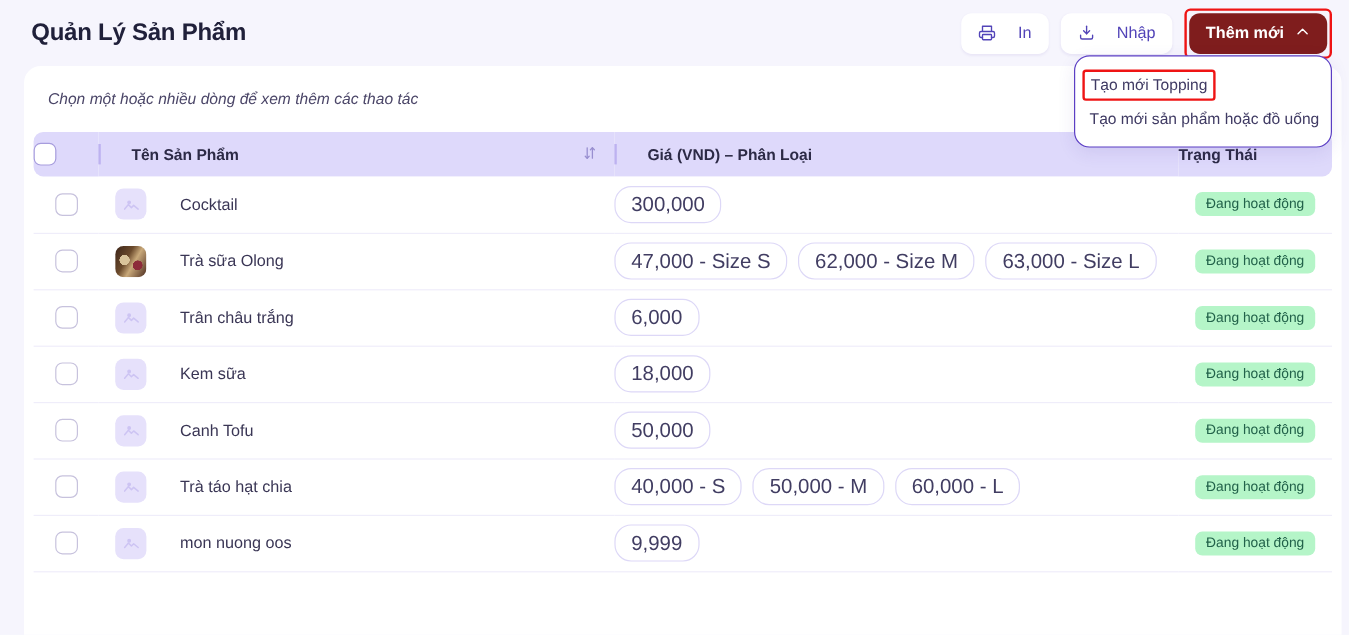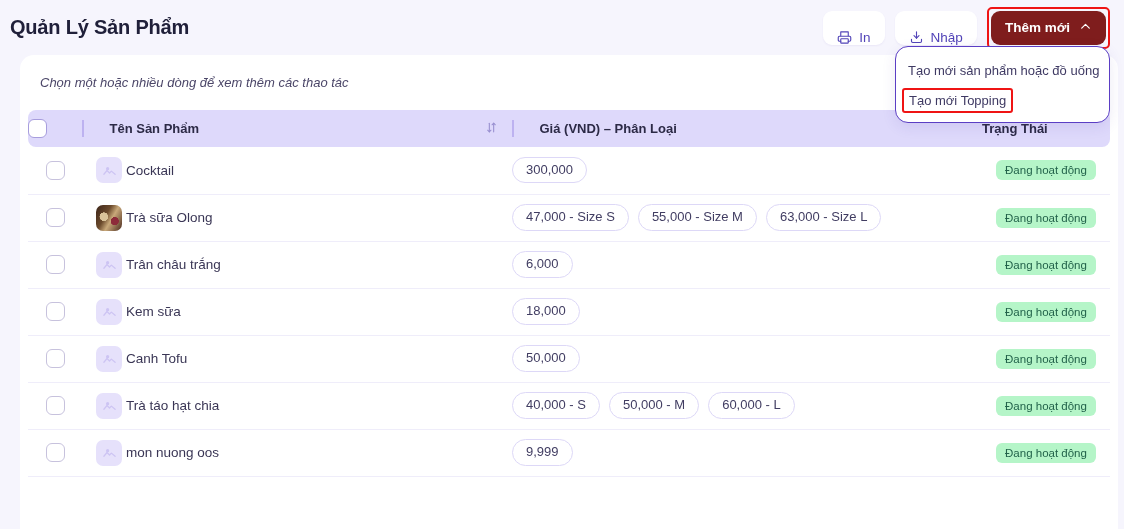--- a/index.html
+++ b/index.html
@@ -10,21 +10,21 @@
     font-family: "Liberation Sans", sans-serif;
     color: #3a3a52;
   }
 
   
   .topbar {
     position: relative;
     height: 55px;
     display: flex;
     align-items: center;
-    padding: 0 14px 0 6px;
+    padding: 0 14px 0 22px;
   }
   .page-title {
     font-size: 20px;
     font-weight: 700;
     color: #20203a;
     letter-spacing: -0.2px;
     padding-left: 4px;
   }
   .topbar-actions {
     margin-left: auto;
@@ -32,22 +32,22 @@
     align-items: center;
     gap: 10px;
   }
   .btn-plain {
     height: 34px;
     background: #ffffff;
     border: none;
     border-radius: 9px;
     padding: 0 14px;
     display: inline-flex;
-    align-items: flex-end;
-    gap: 7px;
+    align-items: center;
+    gap: 18px;
     font-size: 13.5px;
     color: #5244b8;
     cursor: pointer;
     box-shadow: 0 1px 2px rgba(80,60,170,.07);
     font-family: "Liberation Sans", sans-serif;
   }
   .btn-plain svg { display: block; }
 
   .addnew-wrap {
     position: relative;
@@ -164,42 +164,42 @@
     width: 19px; height: 19px;
     border: 1.4px solid #c7c2dd;
     border-radius: 6px;
     background: #fff;
     display: inline-block;
     cursor: pointer;
     vertical-align: middle;
   }
   thead .cbox { border-color: #a79ddd; }
 
-  .name-cell { display: flex; align-items: center; gap: 4px; padding-left: 14px;}
+  .name-cell { display: flex; align-items: center; gap: 28px; padding-left: 14px;}
   .thumb {
     width: 26px; height: 26px;
     border-radius: 7px;
     background: #e6e1fb;
     flex: none;
     display: flex; align-items: center; justify-content: center;
     overflow: hidden;
   }
   .thumb.photo {
     background:
       radial-gradient(circle at 72% 62%, #8d2b3a 0 16%, transparent 17%),
       radial-gradient(circle at 30% 45%, #d9c39a 0 18%, transparent 19%),
       linear-gradient(120deg, #3a2318 0%, #6b4a2c 38%, #c9a97a 58%, #4a2a1e 100%);
   }
 
   .chips { display: flex; gap: 9px; align-items: center; flex-wrap: nowrap; }
   .chip {
     border: 1.2px solid #ddd8f7;
     border-radius: 14px;
     background: #fff;
-    font-size: 13px;
+    font-size: 17px;
     color: #413d62;
     padding: 4px 13px;
     white-space: nowrap;
     line-height: 1.25;
   }
   .badge {
     display: inline-block;
     background: #b5f5c8;
     color: #22624a;
     font-size: 11.5px;
@@ -243,22 +243,22 @@
         <span>
           <svg width="13" height="13" viewBox="0 0 24 24" fill="none" stroke="#ffffff" stroke-width="2.2" stroke-linecap="round" stroke-linejoin="round">
             <path d="M5 15l7-7 7 7"></path>
           </svg>
         </span>
       </button>
     </div>
   </div>
 
   <div class="dropdown">
+    <div class="dd-item highlight">Tạo mới Topping</div>
     <div class="dd-item">Tạo mới sản phẩm hoặc đồ uống</div>
-    <div class="dd-item highlight">Tạo mới Topping</div>
   </div>
 </div>
 
 <div class="card">
   <div class="card-hint">Chọn một hoặc nhiều dòng để xem thêm các thao tác</div>
 
   <table class="grid">
     <thead>
       <tr>
         <th class="c-check">
@@ -314,21 +314,21 @@
           <td class="c-check"><span class="cbox"></span></td>
           <td class="c-name">
             <div class="name-cell">
               <span class="thumb photo"></span>
               <span>Trà sữa Olong</span>
             </div>
           </td>
           <td class="c-price">
             <div class="chips">
               <span class="chip">47,000 - Size S</span>
-              <span class="chip">55,000 - Size M</span>
+              <span class="chip">62,000 - Size M</span>
               <span class="chip">63,000 - Size L</span>
             </div>
           </td>
           <td class="c-stat"><span class="badge">Đang hoạt động</span></td>
         </tr>
         <tr>
           <td class="c-check"><span class="cbox"></span></td>
           <td class="c-name">
             <div class="name-cell">
               <span class="thumb">

